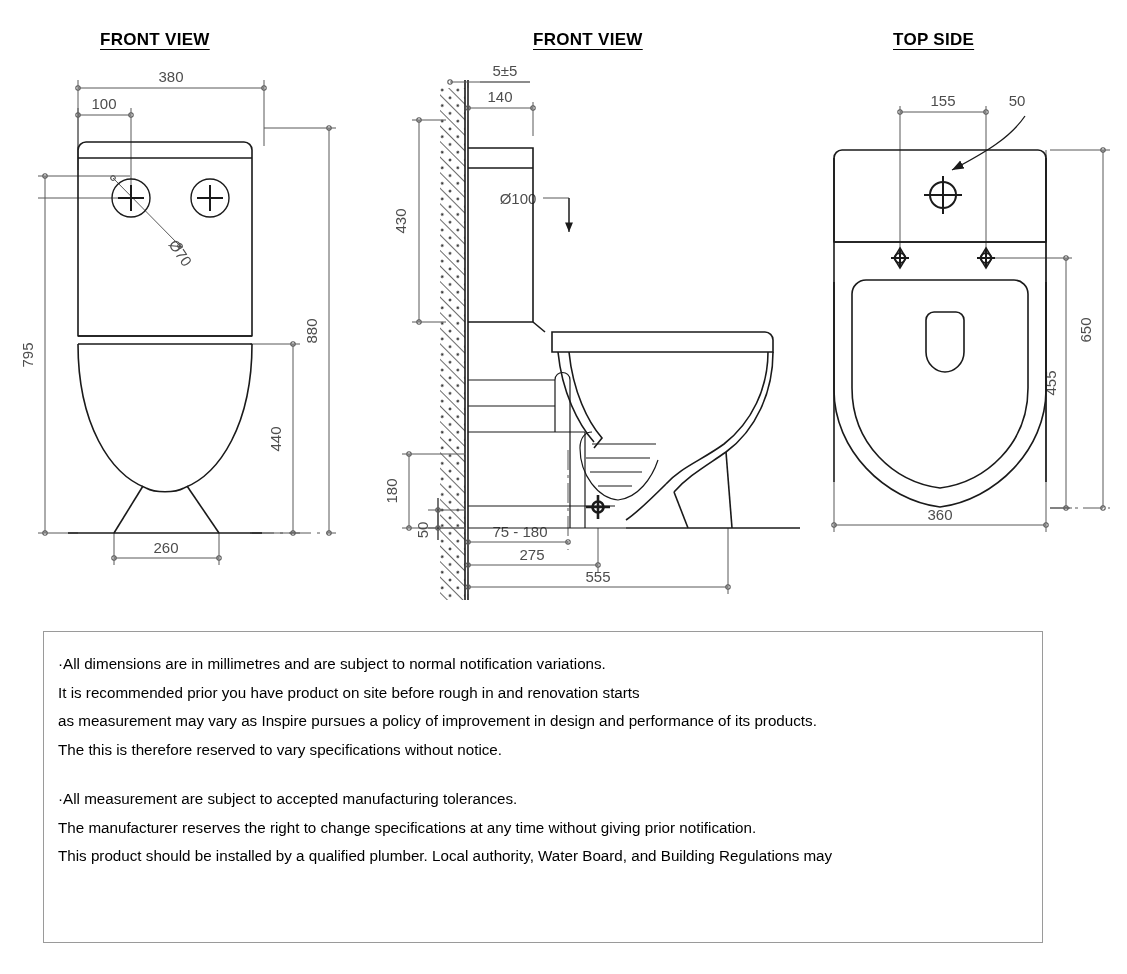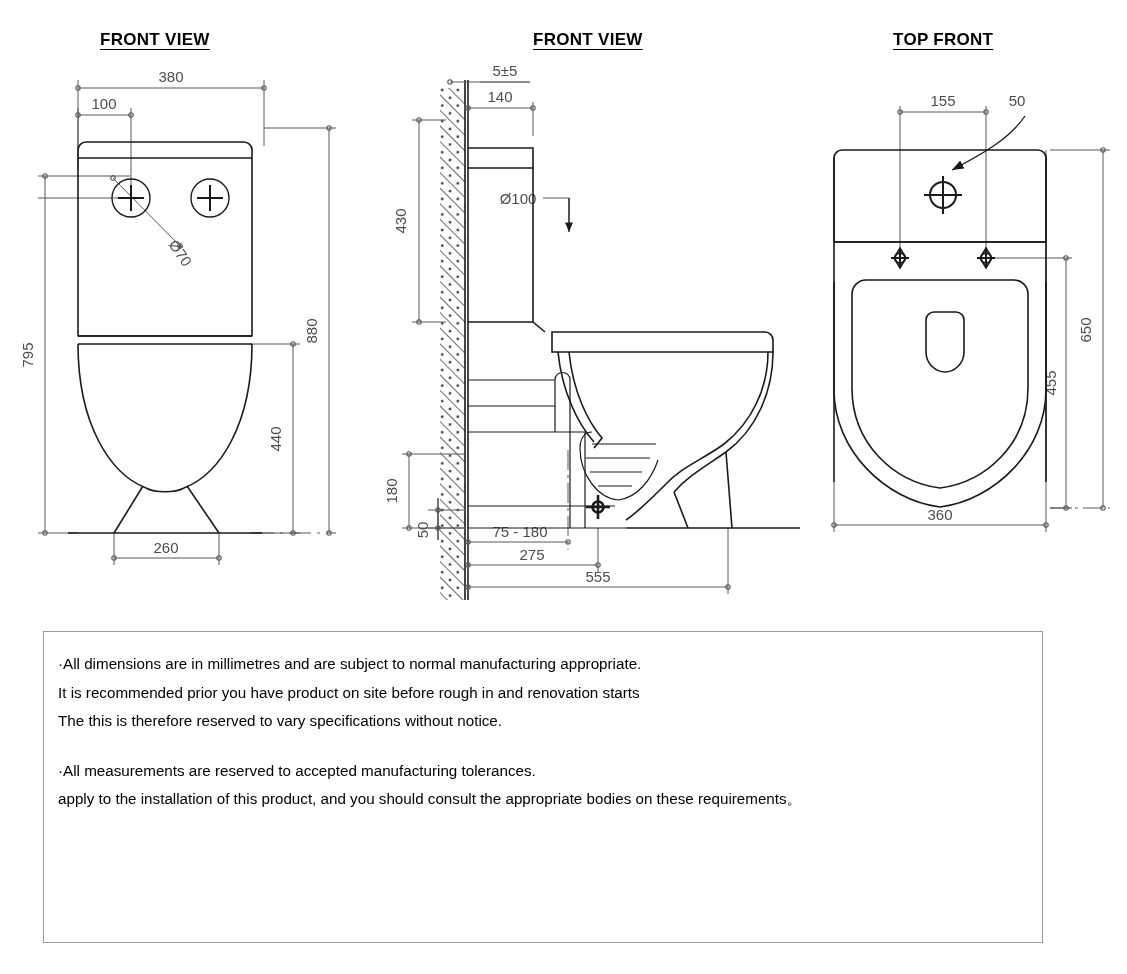--- a/index.html
+++ b/index.html
@@ -65,21 +65,21 @@
     fill: #4d4d4d;
   }
 </style>
 </head>
 <body>
 
 <div id="sheet">
 
   <div class="view-title" id="title-front">FRONT VIEW</div>
   <div class="view-title" id="title-side">FRONT VIEW</div>
-  <div class="view-title" id="title-top">TOP FRONT</div>
+  <div class="view-title" id="title-top">TOP SIDE</div>
 
   <svg id="svg-front" width="360" height="580" viewBox="0 0 360 580" style="position:absolute; left:0px; top:20px;">
     <defs>
       <marker id="dotF" markerWidth="7" markerHeight="7" refX="3.5" refY="3.5" orient="auto">
         <circle cx="3.5" cy="3.5" r="2.2" fill="none" stroke="#595959" stroke-width="1.1"></circle>
       </marker>
     </defs>
 
     <g stroke="#595959" stroke-width="1" fill="none">
 
@@ -333,22 +333,24 @@
       <path d="M 42 274 A 14 14 0 0 1 56 260 L 204 260 A 14 14 0 0 1 218 274 L 218 368 C 218 424 176 462 130 468 C 84 462 42 424 42 368 Z"></path>
     </g>
 
     <g stroke="#1a1a1a" stroke-width="1.6" fill="none">
       <path d="M 116 300 A 8 8 0 0 1 124 292 L 146 292 A 8 8 0 0 1 154 300 L 154 332 C 154 344 144 352 135 352 C 126 352 116 344 116 332 Z"></path>
     </g>
   </svg>
 
   <div id="notes-box">
     <div id="notes-inner">
-      <div class="note-line">·All dimensions are in millimetres and are subject to normal manufacturing appropriate.</div>
+      <div class="note-line">·All dimensions are in millimetres and are subject to normal notification variations.</div>
       <div class="note-line">It is recommended prior you have product on site before rough in and renovation starts</div>
+      <div class="note-line">as measurement may vary as Inspire pursues a policy of improvement in design and performance of its products.</div>
       <div class="note-line">The this is therefore reserved to vary specifications without notice.</div>
       <div class="note-gap"></div>
-      <div class="note-line">·All measurements are reserved to accepted manufacturing tolerances.</div>
-      <div class="note-line">apply to the installation of this product, and you should consult the appropriate bodies on these requirements。</div>
+      <div class="note-line">·All measurement are subject to accepted manufacturing tolerances.</div>
+      <div class="note-line">The manufacturer reserves the right to change specifications at any time without giving prior notification.</div>
+      <div class="note-line">This product should be installed by a qualified plumber. Local authority, Water Board, and Building Regulations may</div>
     </div>
   </div>
 
 </div>
 
 </body></html>

